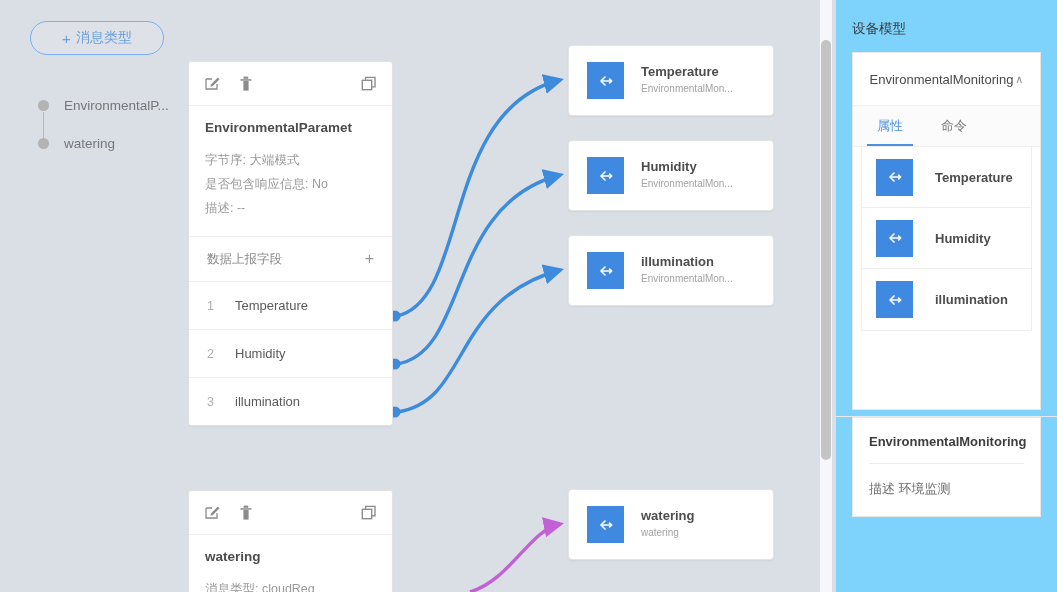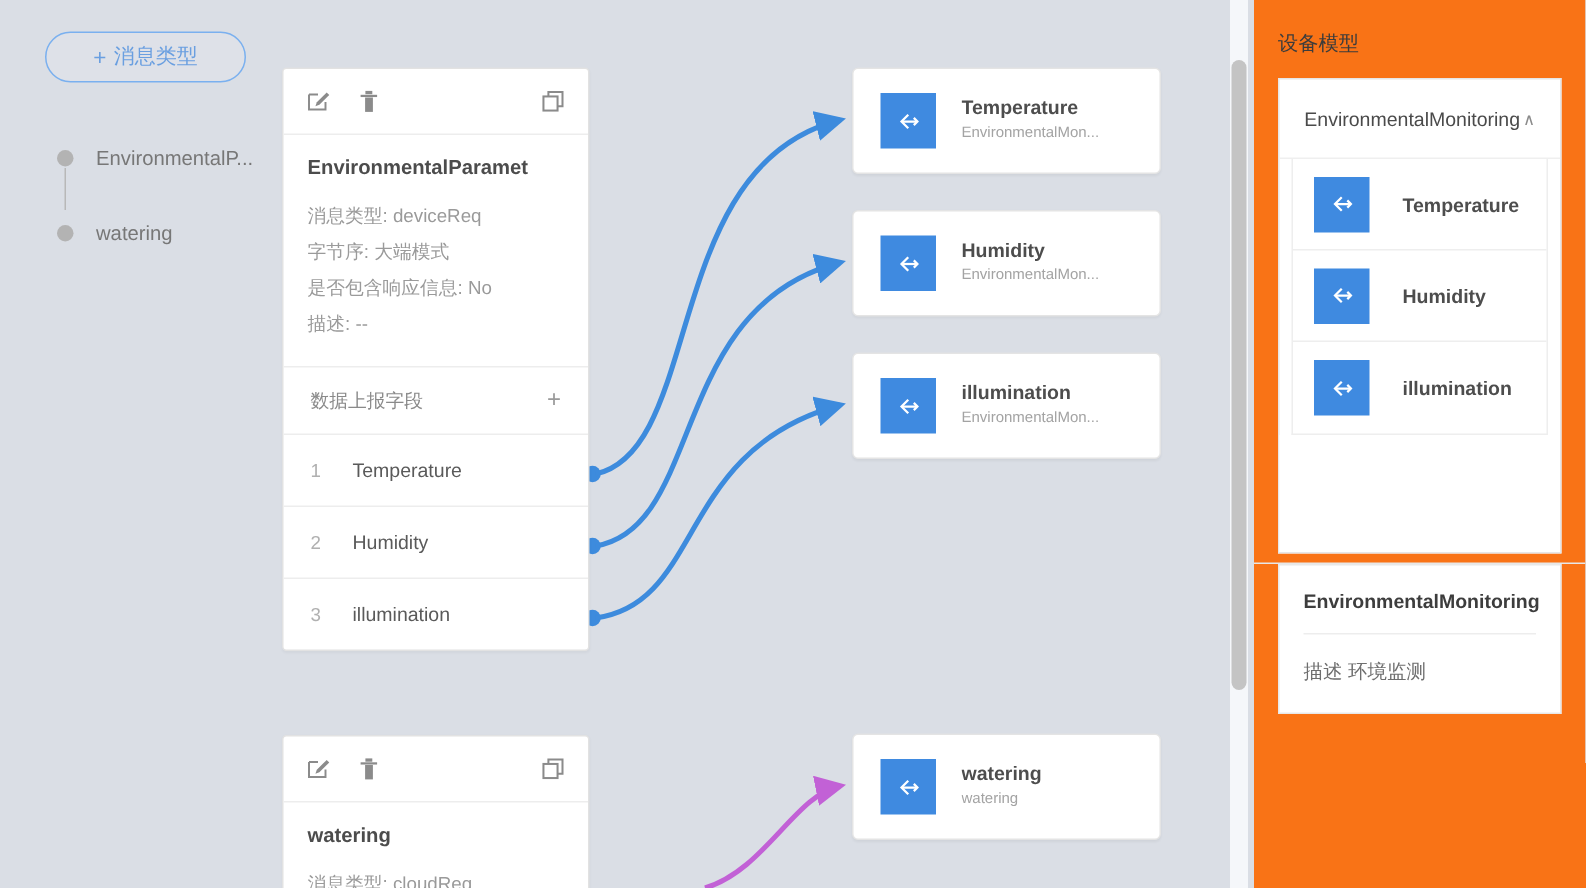--- a/index.html
+++ b/index.html
@@ -38,21 +38,21 @@
     cursor: pointer;
   }
   .add-msg-btn .plus { font-size: 15px; line-height: 1; }
 
   
   .tree { position: absolute; left: 38px; top: 96px; }
   .tree-row {
     position: relative;
     display: flex; align-items: center;
     height: 18px;
-    margin-bottom: 32px;
+    margin-bottom: 20px;
     cursor: pointer;
   }
   .tree-row:last-child { margin-bottom: 0; }
   .tree-dot {
     width: 11px; height: 11px; border-radius: 50%;
     background: #b3b3b3;
     flex: 0 0 11px;
     margin-right: 15px;
   }
   .tree-label { font-size: 13.5px; color: #777; white-space: nowrap; }
@@ -64,21 +64,21 @@
 
   
   .msg-card {
     position: absolute;
     width: 205px;
     background: #fff;
     border: 1px solid #e2e2e2;
     border-radius: 3px;
     box-shadow: 0 1px 2px rgba(0,0,0,0.04);
   }
-  #msg-card-1 { left: 188px; top: 45px; }
+  #msg-card-1 { left: 188px; top: 61px; }
   #msg-card-2 { left: 188px; top: 490px; height: 200px; }
 
   .msg-card-head {
     height: 44px;
     border-bottom: 1px solid #ededed;
     display: flex; align-items: center;
     padding: 0 14px;
     gap: 16px;
   }
   .icon-btn {
@@ -172,21 +172,21 @@
     width: 10px; height: 420px;
     background: #c4c4c4;
     border-radius: 5px;
     cursor: pointer;
   }
 
   
   .right-panel {
     width: 221px; height: 592px;
     flex: 0 0 221px;
-    background: #f97316;
+    background: #7dd3fc;
     display: flex; flex-direction: column;
   }
   .panel-section { padding: 0 16px; }
   .panel-heading {
     font-size: 13.5px; color: #3c3c3c;
     padding: 20px 0 14px 0;
   }
   .model-box {
     border: 1px solid #e6e6e6;
     background: #fff;
@@ -326,21 +326,20 @@
         </span>
         <span class="icon-btn right">
           <svg width="16" height="16" viewBox="0 0 16 16" fill="none" stroke="#8b8b8b" stroke-width="1.35">
             <rect x="1.3" y="4.3" width="9.4" height="9.4"></rect>
             <path d="M4.6 4.3 V1.4 h9.4 v9.4 h-3"></path>
           </svg>
         </span>
       </div>
       <div class="msg-card-body">
         <div class="msg-title">EnvironmentalParamet</div>
-        <div class="msg-field">消息类型: deviceReq</div>
         <div class="msg-field">字节序: 大端模式</div>
         <div class="msg-field">是否包含响应信息: No</div>
         <div class="msg-field">描述: --</div>
       </div>
       <div class="fields-head">
         <span>数据上报字段</span>
         <span class="plus-btn">+</span>
       </div>
       <div class="field-row">
         <span class="field-idx">1</span>
@@ -445,20 +444,24 @@
   </div>
 
   <div class="right-panel">
 
     <div class="panel-section">
       <div class="panel-heading">设备模型</div>
       <div class="model-box">
         <div class="model-name-row">
           <span>EnvironmentalMonitoring</span>
           <span class="chev">∧</span>
+        </div>
+        <div class="tabs">
+          <div class="tab active">属性</div>
+          <div class="tab">命令</div>
         </div>
         <div class="attr-list">
           <div class="attr-row">
             <span class="attr-icon">
               <svg width="20" height="20" viewBox="0 0 20 20" fill="none" stroke="#ffffff" stroke-width="1.5">
                 <path d="M9.5 5.5 L5 10 l4.5 4.5"></path>
                 <path d="M5.4 10 H15.4"></path>
                 <path d="M13.2 7.6 L15.6 10 l-2.4 2.4"></path>
               </svg>
             </span>

